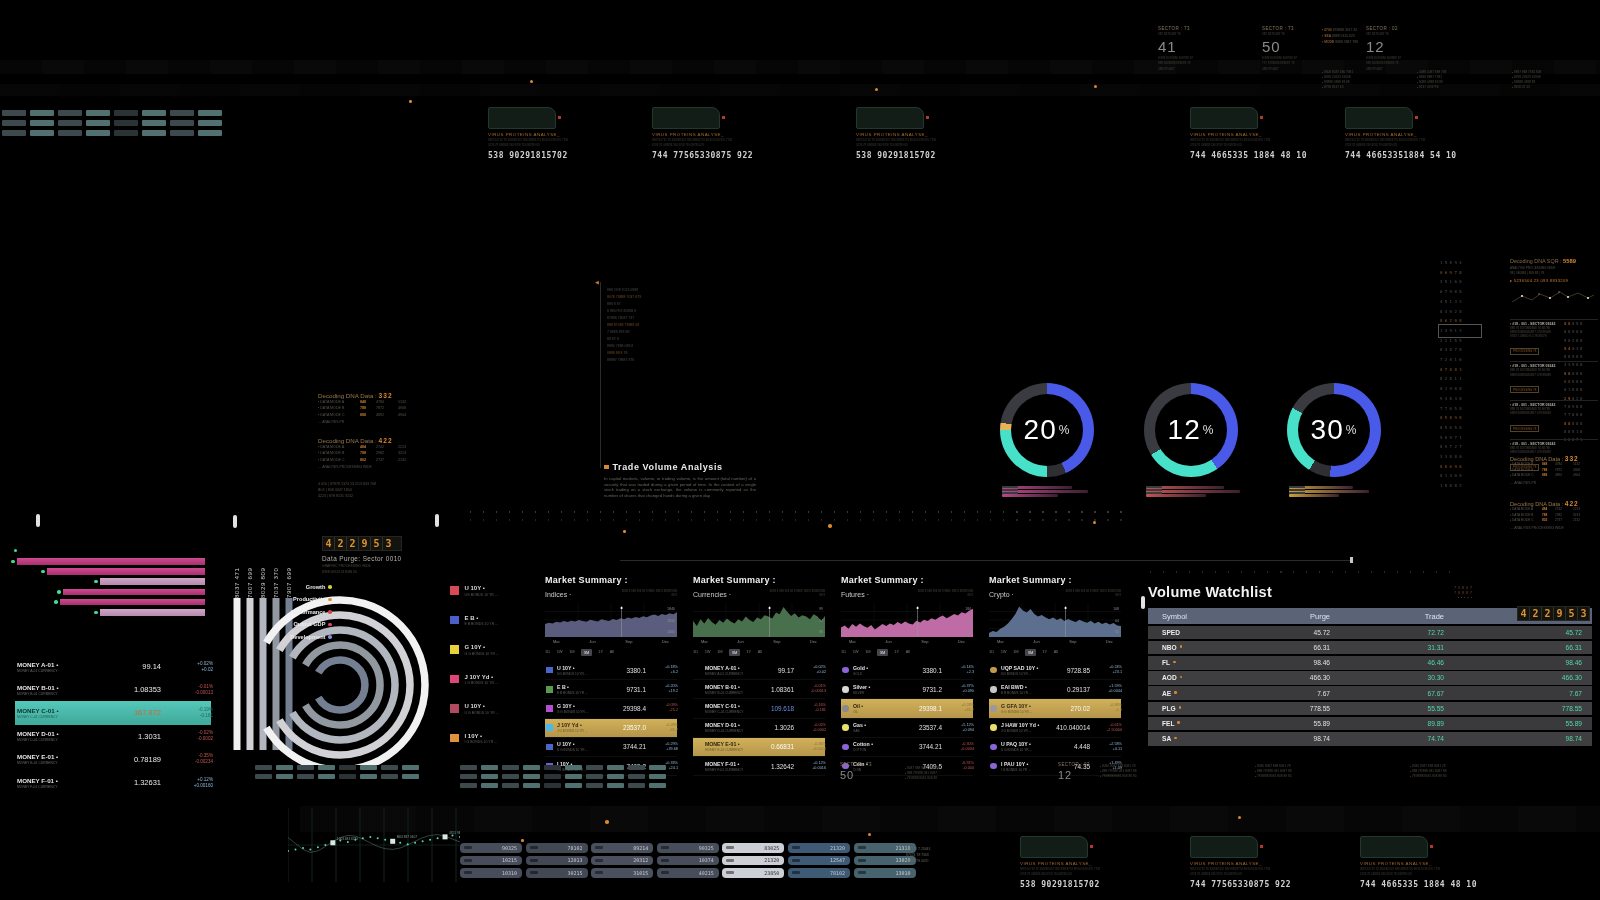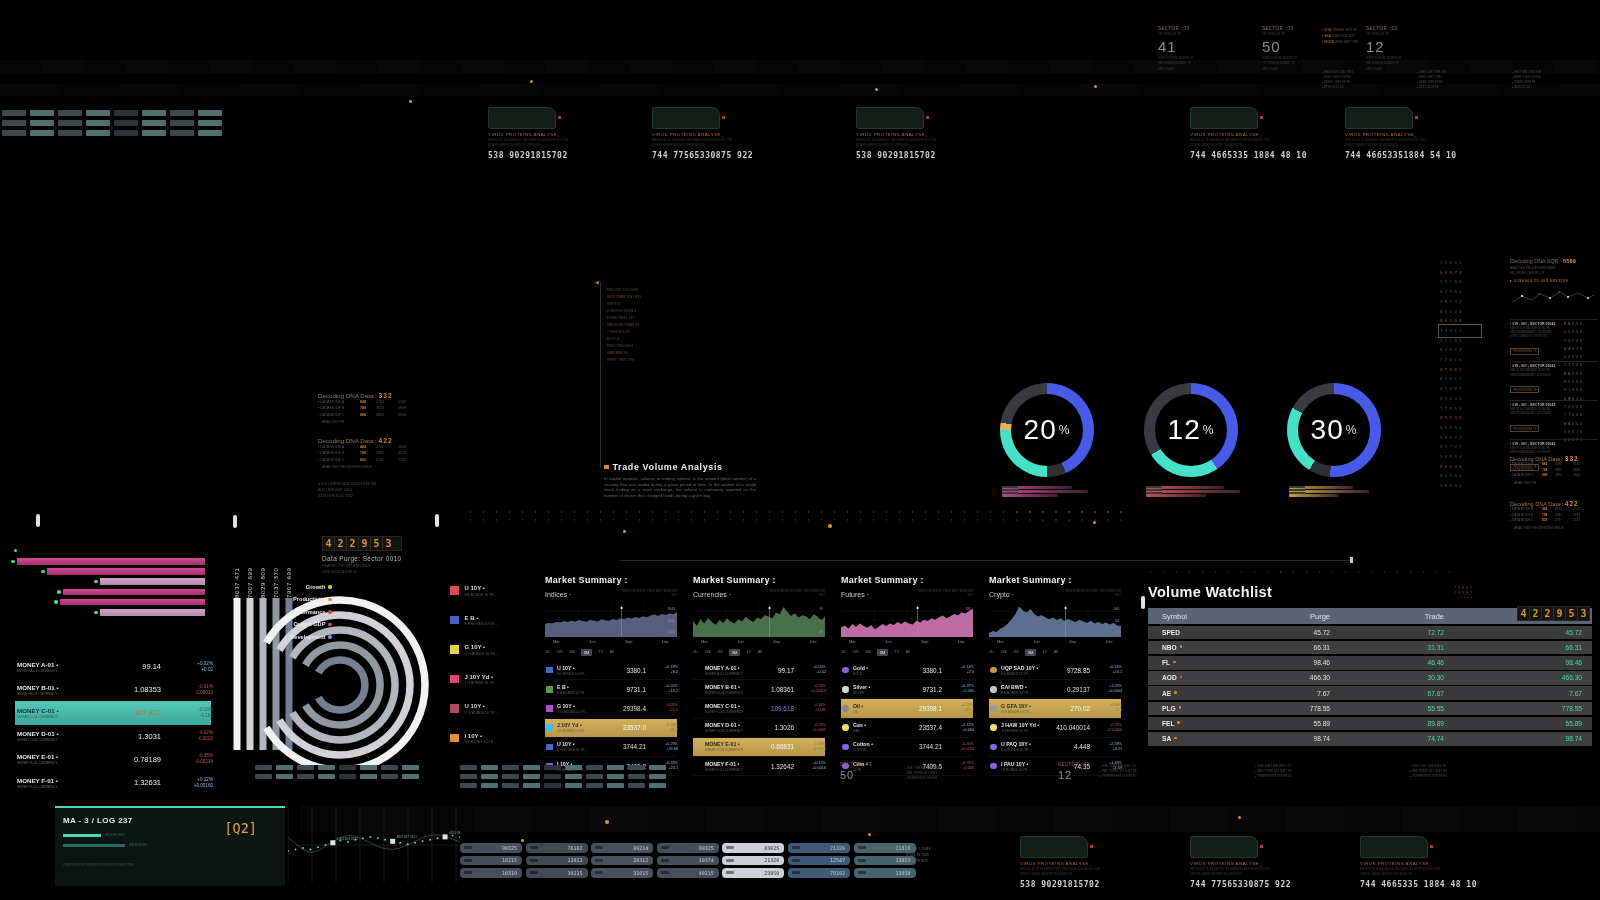--- a/index.html
+++ b/index.html
@@ -1218,29 +1218,20 @@
         <div>888 78 888 081 8087 88</div>
         <div>78 8888 8081 808 88 80</div>
       </div>
       <div class="abs microclu" style="left: 1410px; top: 764px; width: 130px;">
         <div>8080 8087 888 8081 78</div>
         <div>888 78 888 081 8087 88</div>
         <div>78 8888 8081 808 88 80</div>
       </div>
     </div>
 
-  <div id="ma-panel">
-    <div id="ma-title">MA - 3 / LOG 237</div>
-    <div id="ma-q">[Q2]</div>
-    <div class="ma-bar" style="top:26px;width:38px;"></div>
-    <div class="ma-mic" style="top:25px;left:50px;">881  8787  8813</div>
-    <div class="ma-bar" style="top:36px;width:62px;background:#2a6a5c;"></div>
-    <div class="ma-mic" style="top:35px;left:74px;">888  8078  887</div>
-    <div class="ma-note">8 88878 88 8880 78888 887 888 8 88878 88 8880 78888</div>
-  </div>
   <div id="ma-chart" class="abs" style="left:288px;top:808px;"><svg width="172" height="74">
         <line x1="0" y1="0" x2="0" y2="74" stroke="#12251f" stroke-width="1"></line>
         <line x1="24" y1="0" x2="24" y2="74" stroke="#12251f" stroke-width="1"></line>
         <line x1="48" y1="0" x2="48" y2="74" stroke="#12251f" stroke-width="1"></line>
         <line x1="72" y1="0" x2="72" y2="74" stroke="#12251f" stroke-width="1"></line>
         <line x1="96" y1="0" x2="96" y2="74" stroke="#12251f" stroke-width="1"></line>
         <line x1="120" y1="0" x2="120" y2="74" stroke="#12251f" stroke-width="1"></line>
         <line x1="144" y1="0" x2="144" y2="74" stroke="#12251f" stroke-width="1"></line>
         <line x1="168" y1="0" x2="168" y2="74" stroke="#12251f" stroke-width="1"></line>
         <line x1="0" y1="37" x2="172" y2="37" stroke="#1a332b" stroke-width="0.6"></line>

